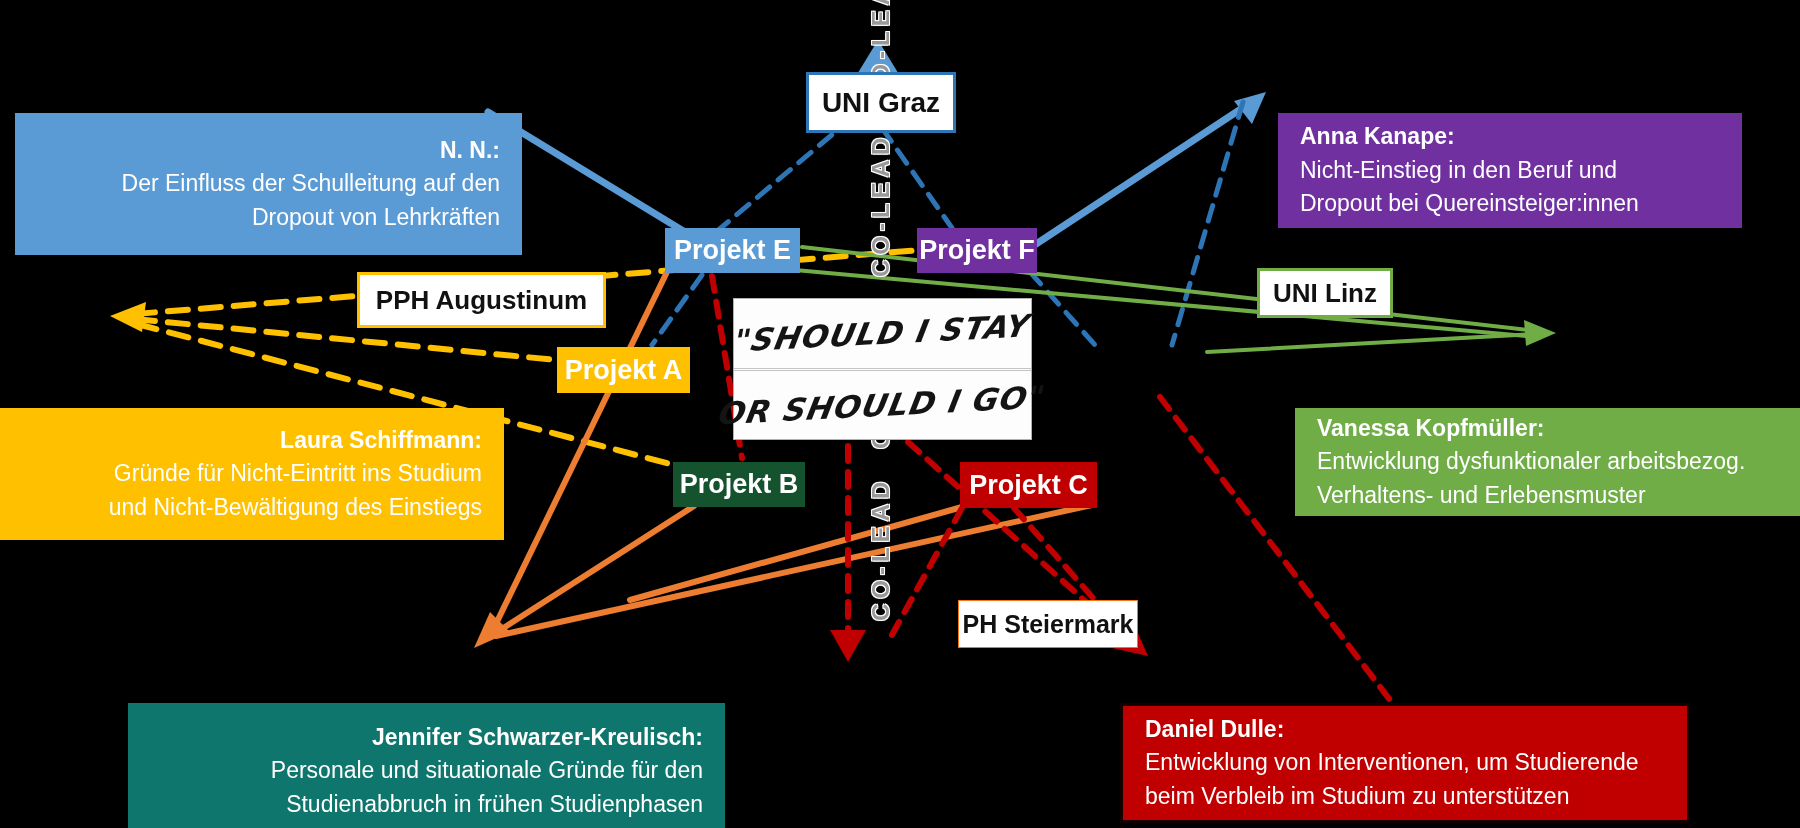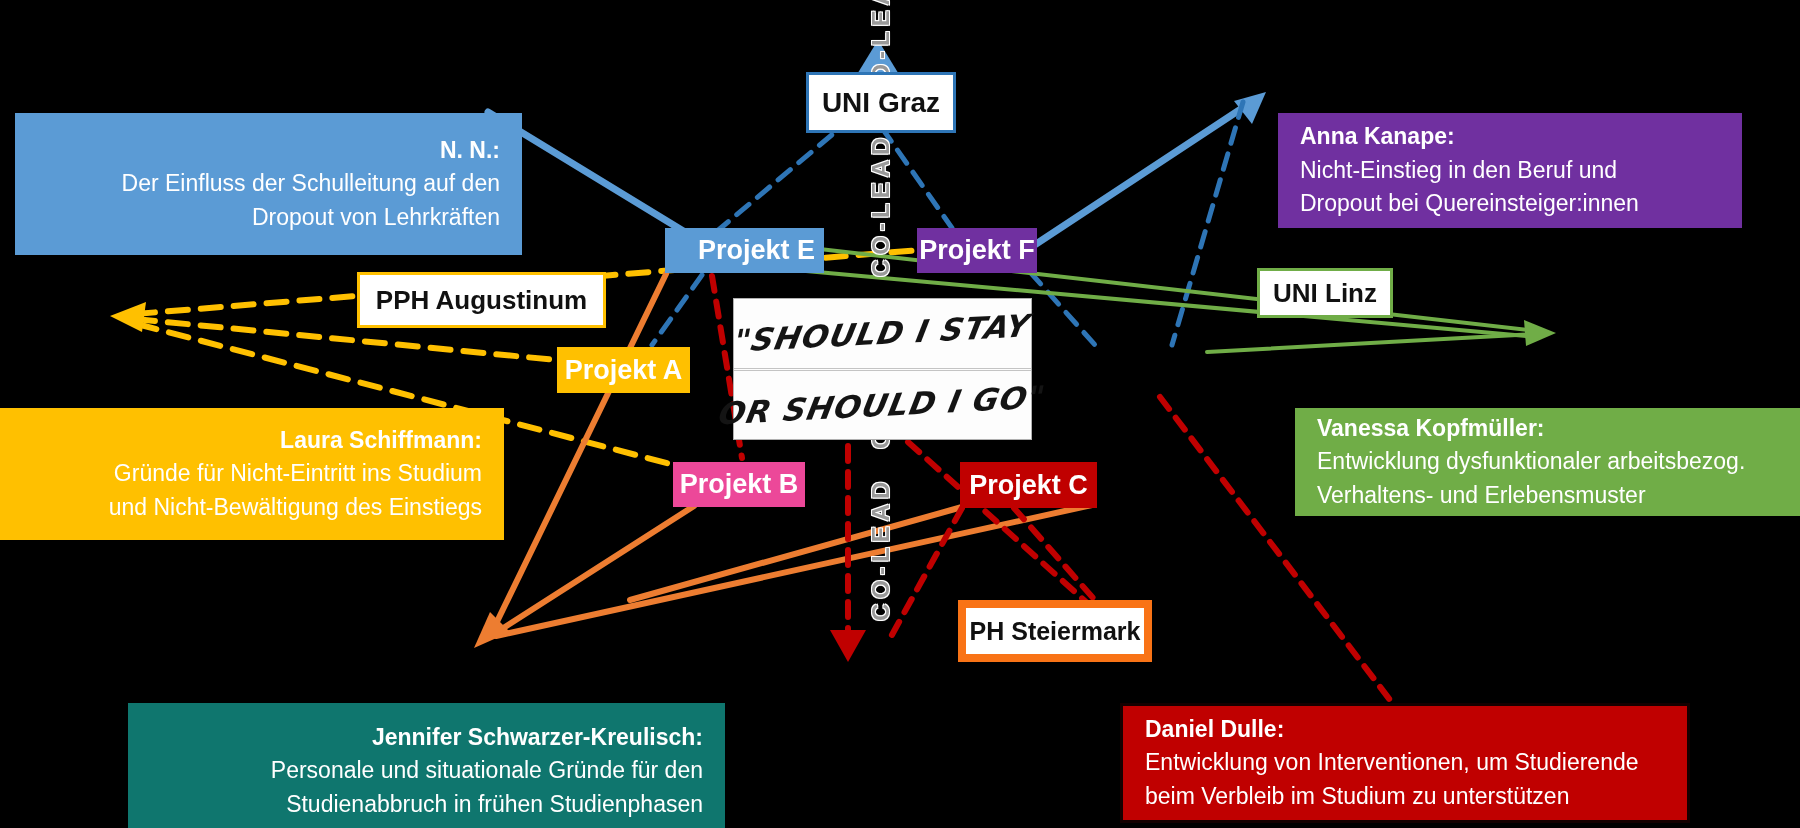--- a/index.html
+++ b/index.html
@@ -22,35 +22,35 @@
   .box-nn{left:15px;top:113px;width:463px;height:118px;background:#5B9BD5;}
   .box-kanape{left:1278px;top:113px;width:420px;height:115px;background:#7030A0;}
   .box-schiffmann{left:0;top:408px;width:460px;height:108px;background:#FFC000;}
   .box-kopfmueller{left:1295px;top:408px;width:505px;height:108px;background:#70AD47;}
   .box-schwarzer{left:128px;top:703px;width:553px;height:112px;background:#0f766e;}
   .box-dulle{left:1090px;top:703px;width:520px;height:114px;background:#C00000;border:3px solid #150000;margin-left:30px;}
 
   
   .ptag{position:absolute;z-index:3;display:flex;align-items:center;justify-content:center;
         color:#fff;font-weight:bold;font-size:27px;}
-  .p-e{left:665px;top:228px;width:135px;height:45px;background:#5B9BD5;padding-left:24px;}
+  .p-e{left:665px;top:228px;width:135px;height:45px;background:#5B9BD5;}
   .p-f{left:917px;top:228px;width:120px;height:45px;background:#7030A0;}
   .p-a{left:557px;top:347px;width:133px;height:46px;background:#FFC000;}
   .p-d{left:1065px;top:347px;width:140px;height:46px;background:#70AD47;}
-  .p-b{left:673px;top:462px;width:132px;height:45px;background:#ec4899;}
+  .p-b{left:673px;top:462px;width:132px;height:45px;background:#14532d;}
   .p-c{left:960px;top:462px;width:137px;height:46px;background:#C00000;}
 
   
   .inst{position:absolute;z-index:3;background:#fff;color:#111;font-weight:bold;font-size:26px;
         display:flex;align-items:center;justify-content:center;}
   .i-graz{left:806px;top:72px;width:144px;height:55px;border:3px solid #2E75B6;font-size:28px;}
   .i-augustinum{left:357px;top:272px;width:243px;height:50px;border:3px solid #FFC000;}
   .i-linz{left:1257px;top:268px;width:130px;height:44px;border:3px solid #70AD47;}
   .i-klagenfurt{left:626px;top:598px;width:205px;height:47px;border:3px solid #ED7D31;font-size:25px;}
-  .i-steiermark{left:958px;top:600px;width:178px;height:46px;border:8px solid #f97316;font-size:25px;}
+  .i-steiermark{left:958px;top:600px;width:178px;height:46px;border:1px solid #f97316;font-size:25px;}
 
   
   .centernote{position:absolute;z-index:3;left:733px;top:298px;width:297px;height:140px;
               background:#fff;border:1px solid #b0b0b0;display:flex;flex-direction:column;}
   .centernote .row{flex:1;display:flex;align-items:center;justify-content:center;background:#fdfdfd;}
   .centernote .row:first-child{border-bottom:3px double #c4c4c4;}
   .hand{font-family:"DejaVu Sans",sans-serif;font-style:italic;font-weight:bold;font-size:31px;
         color:#141414;transform:skewX(-14deg) rotate(-3deg);letter-spacing:1px;white-space:nowrap;}
 </style>
 </head>

